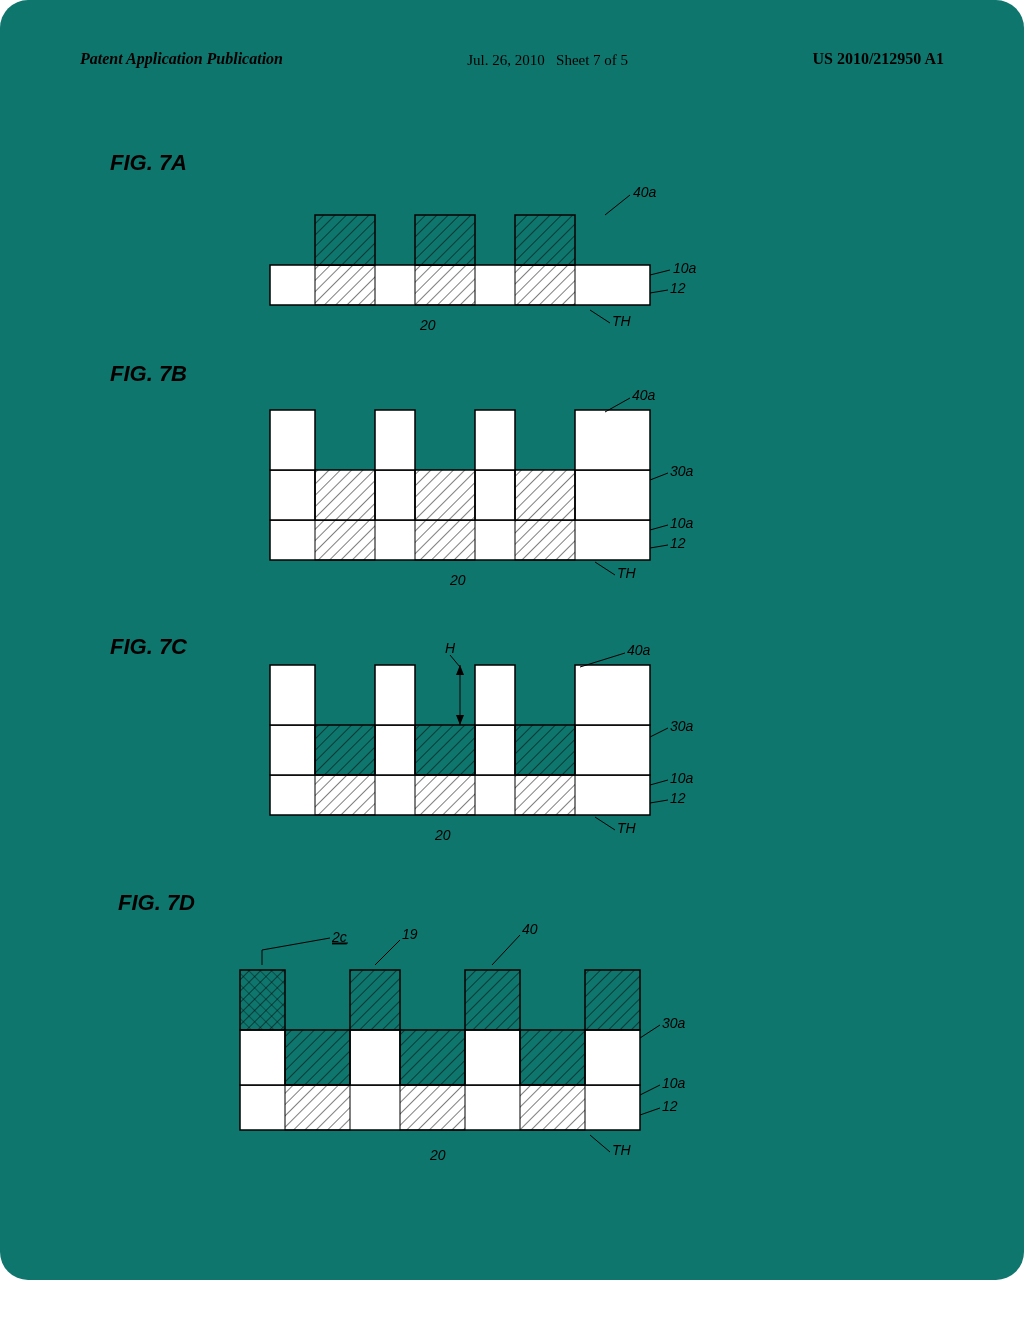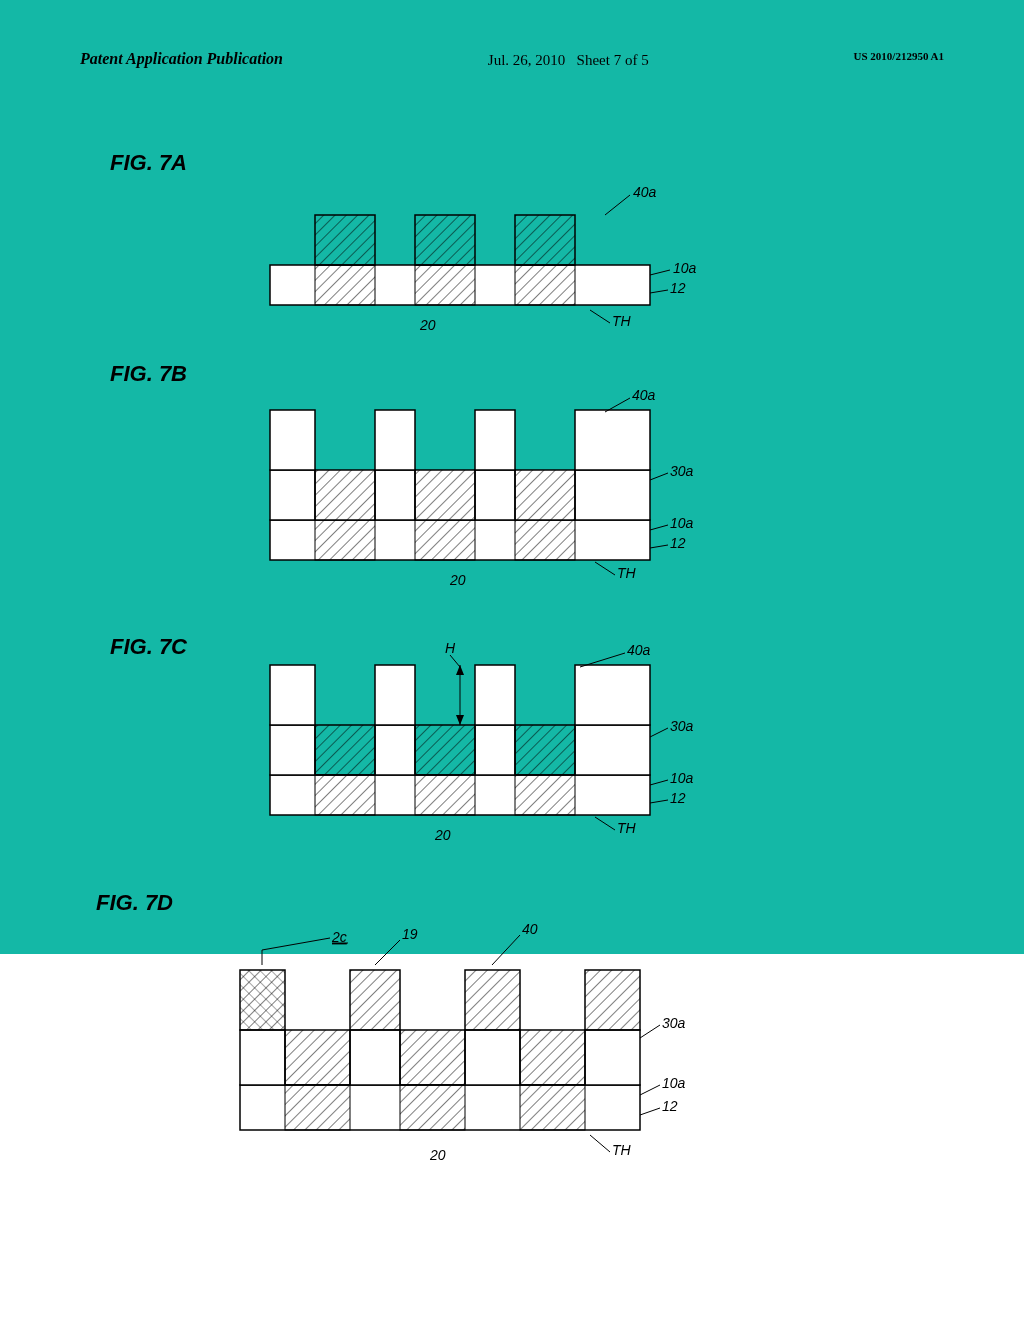--- a/index.html
+++ b/index.html
@@ -7,23 +7,24 @@
       width: 1024px;
       height: 1320px;
       background: #ffffff;
       font-family: 'Times New Roman', Times, serif;
       overflow: hidden;
       position: relative;
     }
 
     .page {
       width: 1024px;
-      height: 954px;
-      background: #14b8a6;
+      height: 1280px;
+      background: #0f766e;
       position: relative;
+      border-radius: 28px;
     }
 
     
     .header {
       display: flex;
       justify-content: space-between;
       align-items: flex-start;
       padding: 50px 80px 0 80px;
       font-size: 15px;
     }
@@ -34,21 +35,21 @@
       font-size: 16px;
     }
 
     .header-center {
       text-align: center;
       font-size: 15px;
       line-height: 1.4;
     }
 
     .header-right {
-      font-size: 11px;
+      font-size: 16px;
       font-weight: bold;
       text-align: center;
     }
 
     
     .fig-label {
       font-size: 22px;
       font-weight: bold;
       font-style: italic;
       font-family: Arial, sans-serif;
@@ -230,21 +231,21 @@
       <line x1="400" y1="158" x2="418" y2="155" stroke="black" stroke-width="1"></line>
       <text x="420" y="158" font-size="14" font-family="Arial">12</text>
 
       <text x="185" y="195" font-size="14" font-family="Arial">20</text>
 
       <line x1="345" y1="172" x2="365" y2="185" stroke="black" stroke-width="1"></line>
       <text x="367" y="188" font-size="14" font-family="Arial">TH</text>
     </svg>
   </div>
 
-  <div class="fig-label" style="left: 96px; top: 890px;">FIG. 7D</div>
+  <div class="fig-label" style="left: 118px; top: 890px;">FIG. 7D</div>
 
   <div class="diagram" style="left: 220px; top: 920px; text-align: right;">
     <svg width="520" height="270">
       <defs>
         <pattern id="hatchD1" width="8" height="8" patternUnits="userSpaceOnUse" patternTransform="rotate(45)">
           <line x1="0" y1="0" x2="0" y2="8" stroke="black" stroke-width="1"></line>
         </pattern>
         <pattern id="hatchD2" width="8" height="8" patternUnits="userSpaceOnUse" patternTransform="rotate(-45)">
           <line x1="0" y1="0" x2="0" y2="8" stroke="black" stroke-width="1"></line>
         </pattern>

